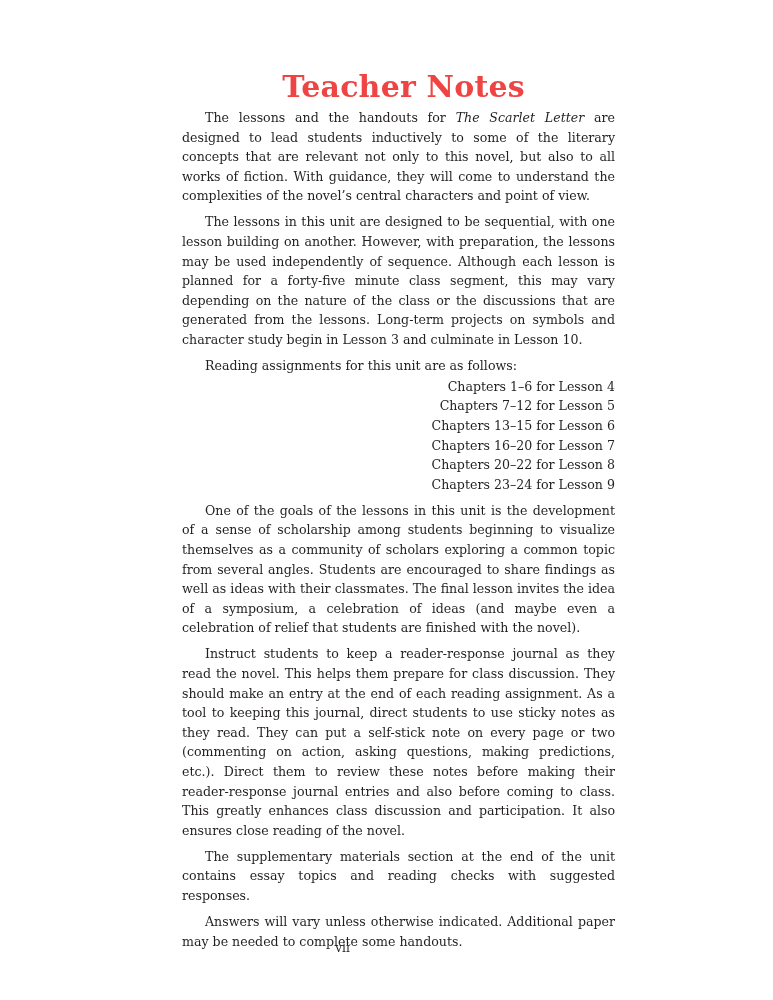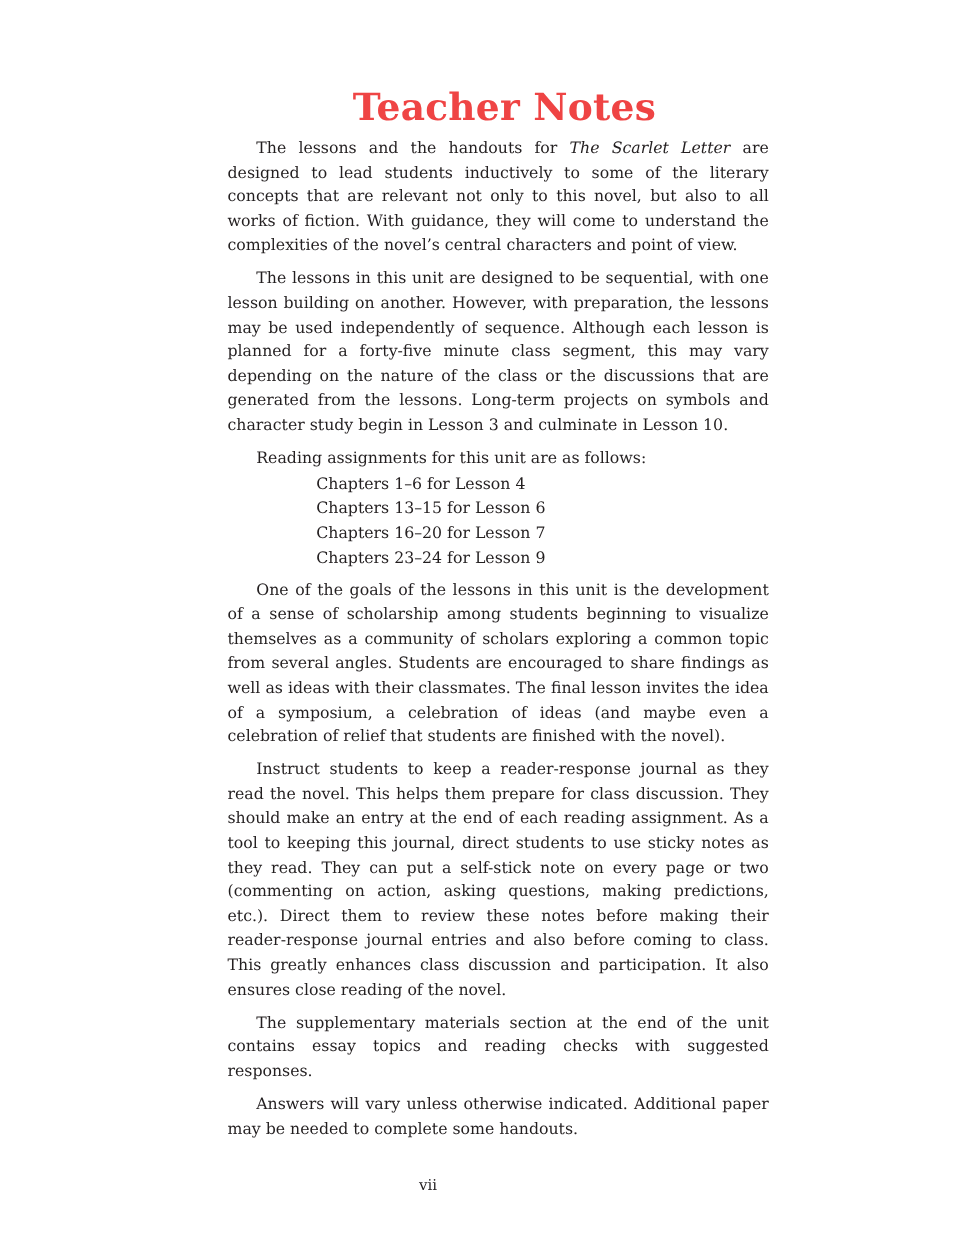--- a/index.html
+++ b/index.html
@@ -41,20 +41,21 @@
       text-indent: 23px;
       text-align: justify;
       hyphens: manual;
     }
     .para em {
     }
     .assignments {
       margin: 0 0 6.5px 0;
       padding: 0;
       list-style: none;
+      text-align: right;
     }
     .assignments li {
       margin: 0 0 0 71px;
       line-height: 19.6px;
     }
     .page-number {
       position: absolute;
       left: 0;
       width: 685px;
       top: 941px;
@@ -69,22 +70,24 @@
 
 <div class="content">
   <p class="para"><span>The lessons and the handouts for </span><em>The Scarlet Letter</em><span> are designed to lead students inductively to some of the literary concepts that are relevant not only to this novel, but also to all works of fiction. With guidance, they will come to understand the complexities of the novel’s central characters and point of view.</span></p>
 
   <p class="para">The lessons in this unit are designed to be sequential, with one les­son building on another. However, with preparation, the lessons may be used independently of sequence. Although each lesson is planned for a forty-five minute class segment, this may vary depending on the nature of the class or the discussions that are generated from the lessons. Long-term projects on symbols and character study begin in Lesson 3 and culminate in Lesson 10.</p>
 
   <p class="para" style="margin-bottom:1px;">Reading assignments for this unit are as follows:</p>
 
   <ul class="assignments">
     <li>Chapters 1–6 for Lesson 4</li>
+    <li>Chapters 7–12 for Lesson 5</li>
     <li>Chapters 13–15 for Lesson 6</li>
     <li>Chapters 16–20 for Lesson 7</li>
+    <li>Chapters 20–22 for Lesson 8</li>
     <li>Chapters 23–24 for Lesson 9</li>
   </ul>
 
   <p class="para">One of the goals of the lessons in this unit is the development of a sense of scholarship among students beginning to visualize themselves as a community of scholars exploring a common topic from several angles. Students are encouraged to share findings as well as ideas with their classmates. The final lesson invites the idea of a symposium, a celebration of ideas (and maybe even a celebration of relief that students are finished with the novel).</p>
 
   <p class="para">Instruct students to keep a reader-response journal as they read the novel. This helps them prepare for class discussion. They should make an entry at the end of each reading assignment. As a tool to keeping this journal, direct students to use sticky notes as they read. They can put a self-stick note on every page or two (commenting on action, ask­ing questions, making predictions, etc.). Direct them to review these notes before making their reader-response journal entries and also before coming to class. This greatly enhances class discussion and participation. It also ensures close reading of the novel.</p>
 
   <p class="para">The supplementary materials section at the end of the unit contains essay topics and reading checks with suggested responses.</p>
 
   <p class="para">Answers will vary unless otherwise indicated. Additional paper may be needed to complete some handouts.</p>

